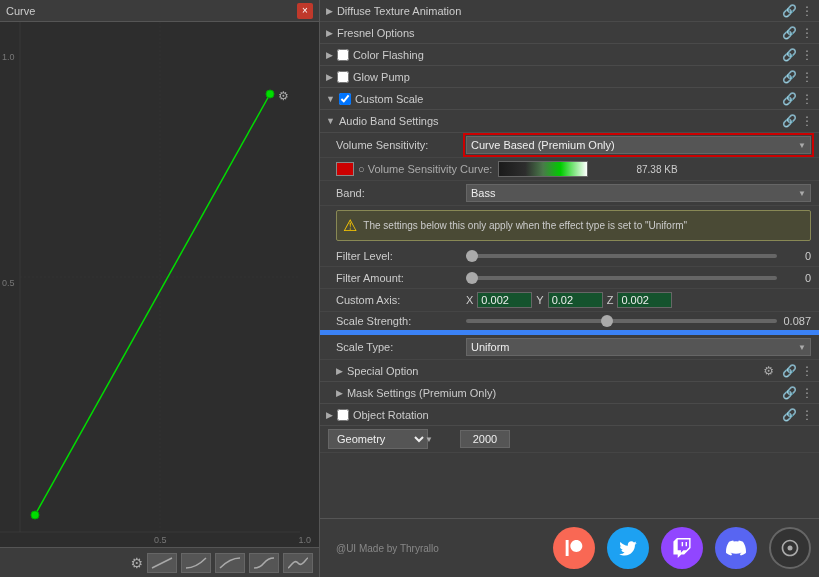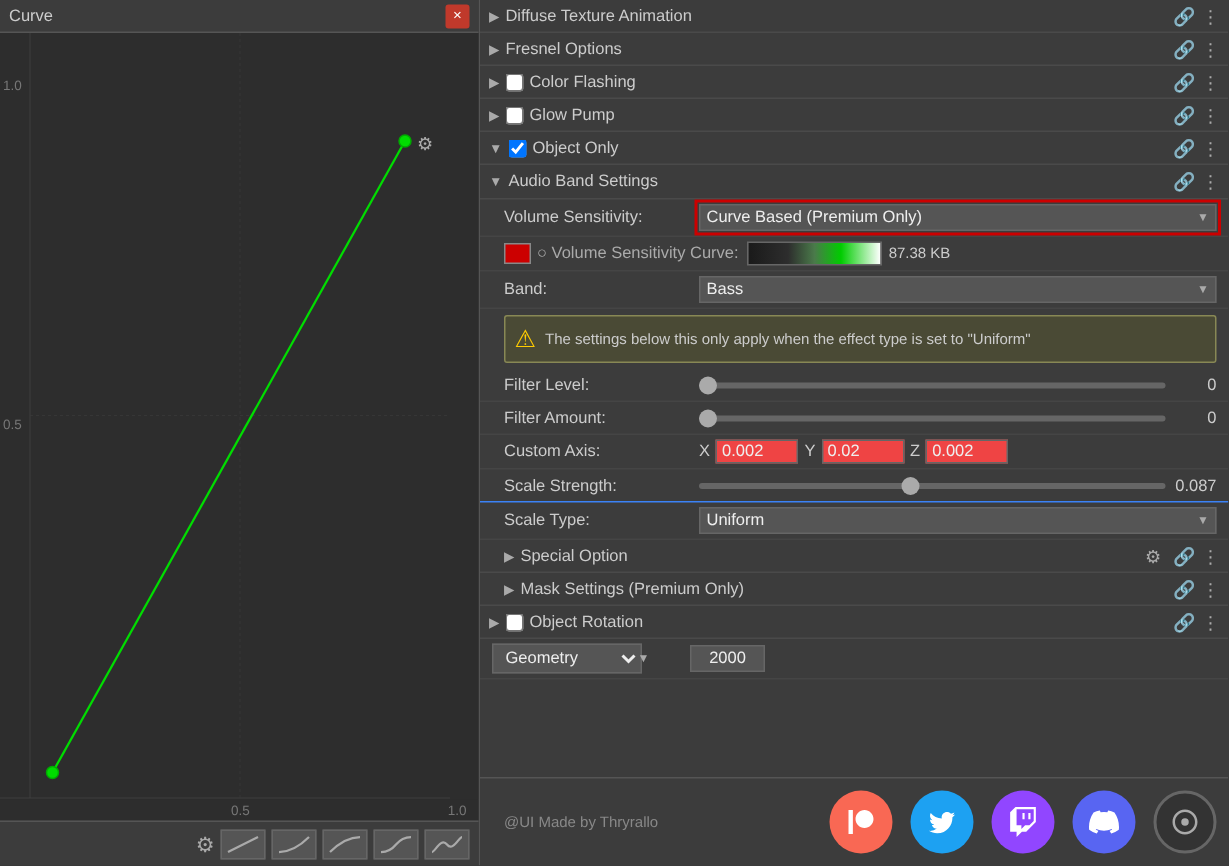--- a/index.html
+++ b/index.html
@@ -218,20 +218,21 @@
       width: 90px;
       height: 16px;
       background: linear-gradient(to right, #1a1a1a 0%, #2d2d2d 30%, #4a7a4a 50%, #00cc00 70%, #ffffff 100%);
       border: 1px solid #666;
       margin-right: 4px;
     }
 
     .curve-size-label {
       color: #ccc;
       font-size: 10px;
+      margin-left: 44px;
     }
 
     
     .color-swatch {
       width: 18px;
       height: 14px;
       background: #cc0000;
       border: 1px solid #888;
       margin-right: 4px;
       cursor: pointer;
@@ -331,21 +332,21 @@
       align-items: center;
       gap: 4px;
     }
 
     .axis-letter {
       color: #ccc;
       font-size: 11px;
     }
 
     .axis-input {
-      background: #ef4444;
+      background: #14532d;
       border: 1px solid #666;
       color: #eee;
       font-size: 11px;
       padding: 1px 3px;
       width: 55px;
     }
 
     
     .scale-strength-slider {
       flex: 1;
@@ -472,21 +473,21 @@
     .x-label-row span {
       color: #777;
       font-size: 9px;
     }
 
     .scale-strength-row {
       display: flex;
       align-items: center;
       padding: 3px 8px 3px 16px;
       min-height: 22px;
-      border-bottom: 1px solid #3b82f6;
+      border-bottom: 5px solid #3b82f6;
     }
   </style>
 </head>
 <body>
 
 <div class="curve-panel">
   <div class="curve-title-bar">
     <span class="curve-title-text">Curve</span>
     <button class="close-btn">×</button>
   </div>
@@ -585,21 +586,21 @@
     <span class="section-label">Glow Pump</span>
     <div class="section-icons">
       <span class="link-icon">🔗</span>
       <span class="dots-icon">⋮</span>
     </div>
   </div>
 
   <div class="section-header">
     <span class="section-arrow">▼</span>
     <input type="checkbox" class="section-checkbox" checked="" style="">
-    <span class="section-label">Object Only</span>
+    <span class="section-label">Custom Scale</span>
     <div class="section-icons">
       <span class="link-icon">🔗</span>
       <span class="dots-icon">⋮</span>
     </div>
   </div>
 
   <div class="audio-band-header">
     <span class="section-arrow">▼</span>
     <span class="section-label">Audio Band Settings</span>
     <div class="section-icons">

